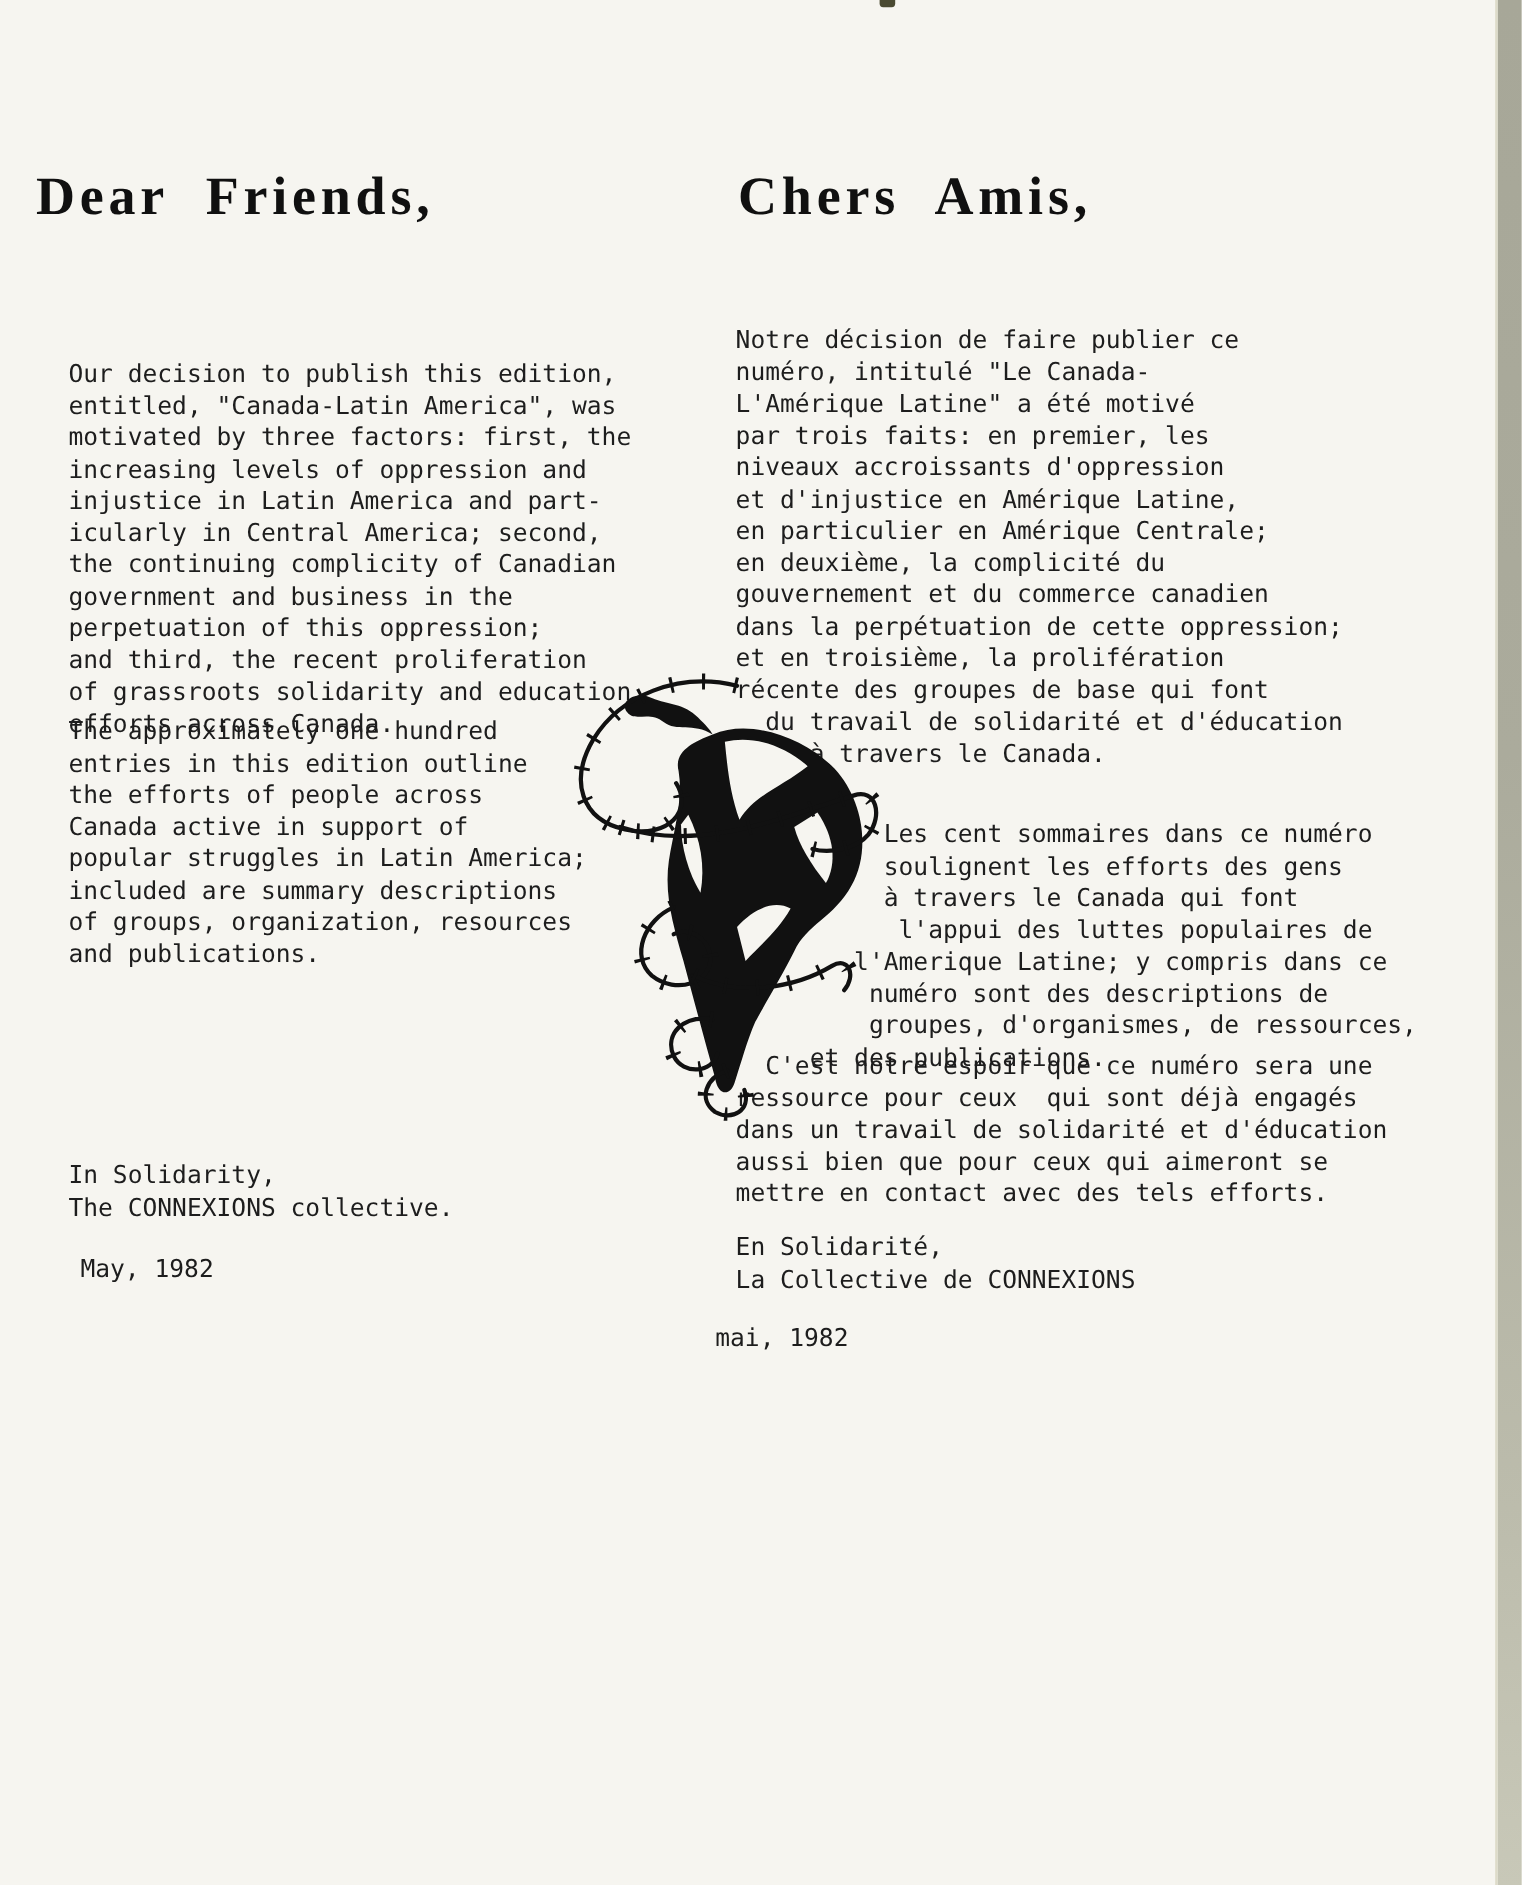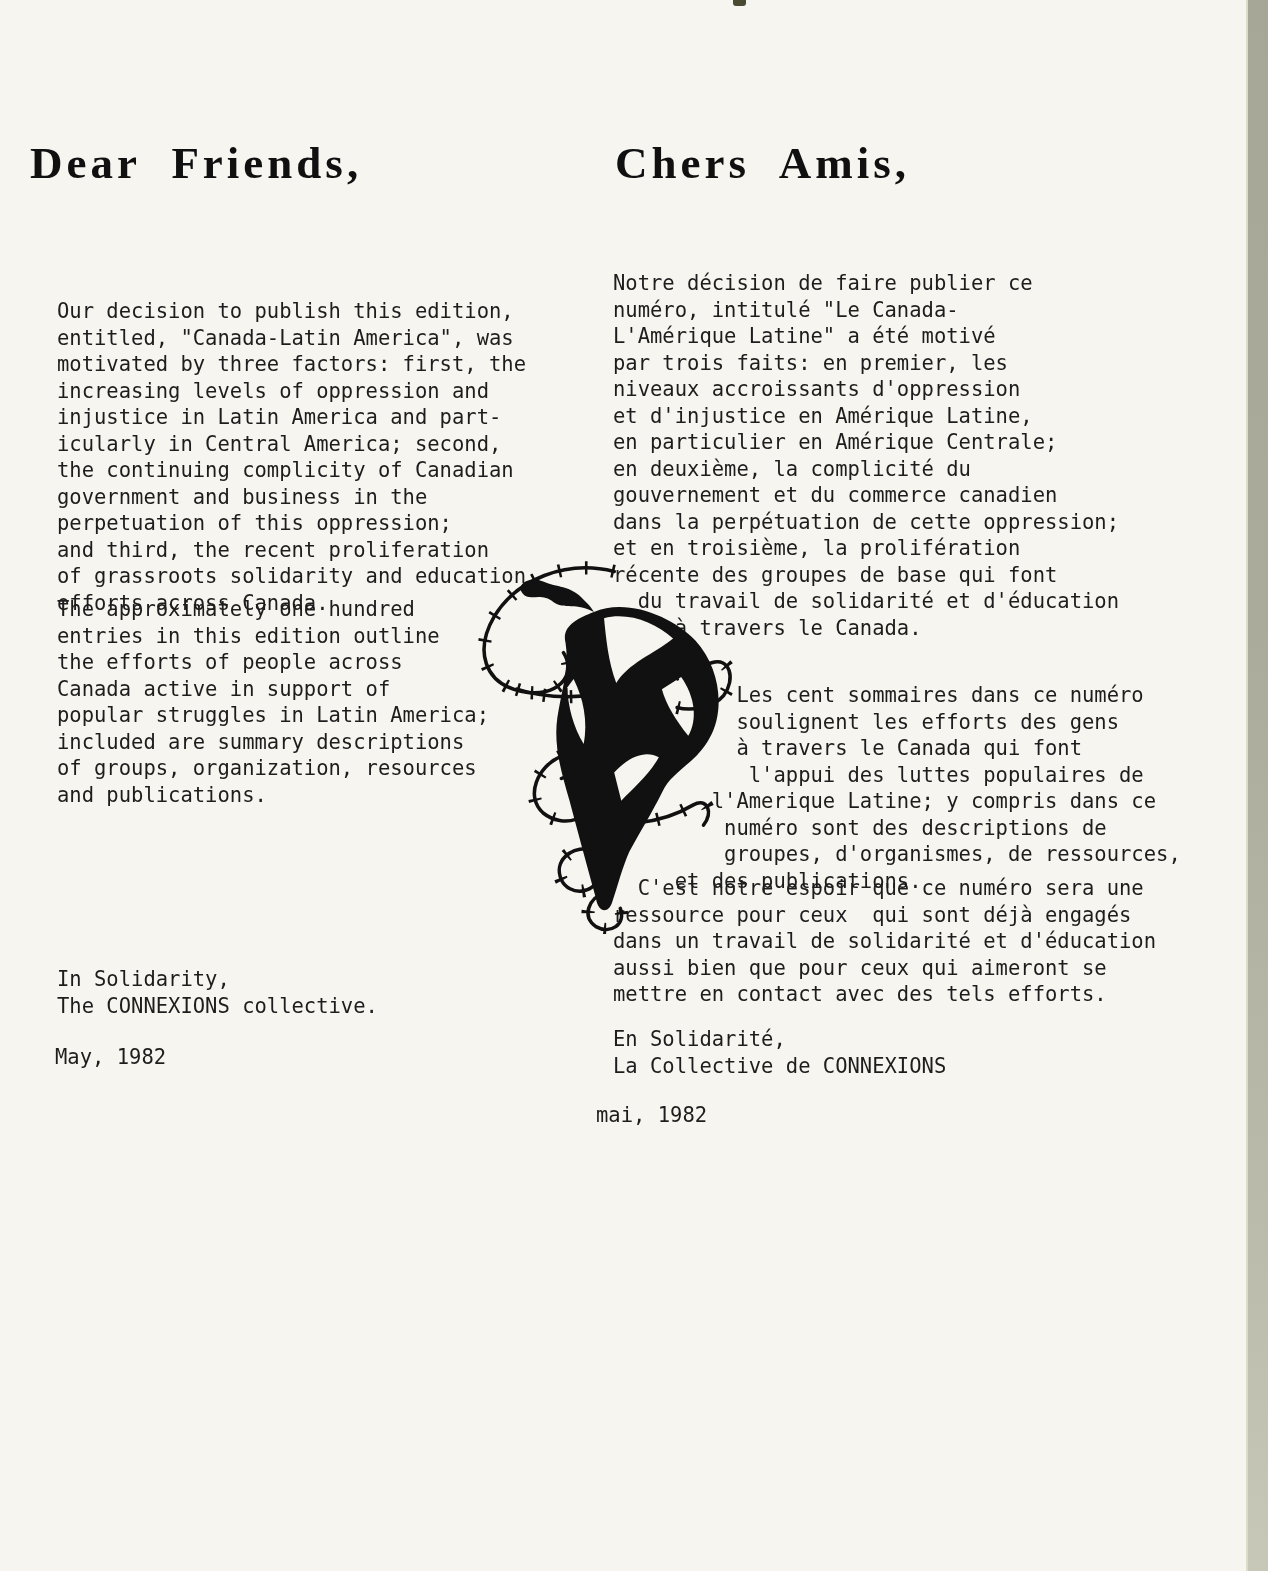--- a/index.html
+++ b/index.html
@@ -36,21 +36,21 @@
     font-family:"DejaVu Sans Mono", monospace;
     font-size:20.5px;line-height:26.5px;
     color:#1d1d1d;
     white-space:pre;
     letter-spacing:0px;
   }
   .lp1{left:57px;top:268px;margin-top:30px;}
   .lp2{left:57px;top:596px;}
   .lp3{left:57px;top:820px;}
   .lsig{left:57px;top:966px;}
-  .ldate{left:55px;top:1044px;}
+  .ldate{left:67px;top:1044px;}
   .rp1{left:613px;top:270px;}
   .rp2{left:613px;top:682px;}
   .rp3{left:613px;top:875px;}
   .rsig{left:613px;top:1026px;}
   .rdate{left:596px;top:1102px;}
   .illustration{
     position:absolute;left:464px;top:556px;width:274px;height:378px;
   }
   .wire{fill:none;stroke:#111;stroke-width:3.5;stroke-linecap:round;}
   .barbs{fill:none;stroke:#111;stroke-width:13;stroke-dasharray:2.5 24;stroke-linecap:butt;}

